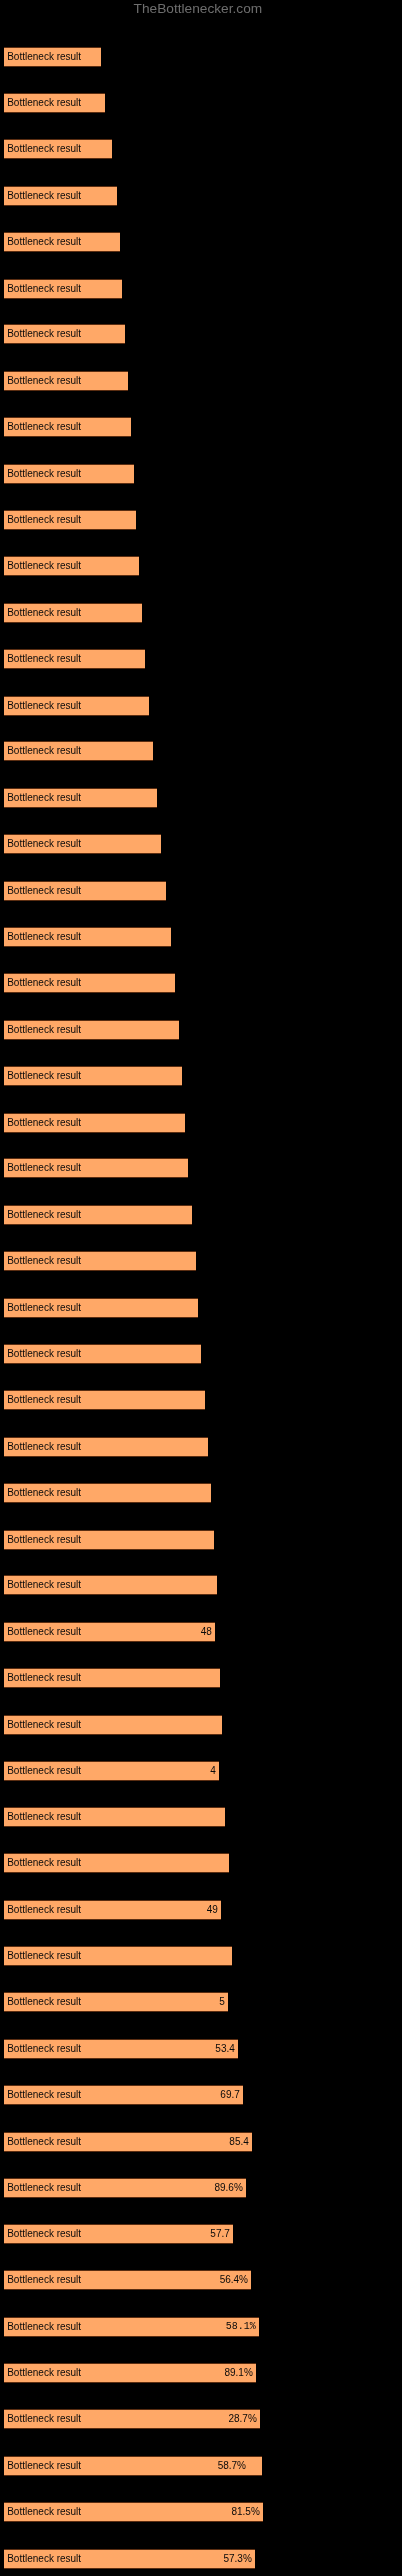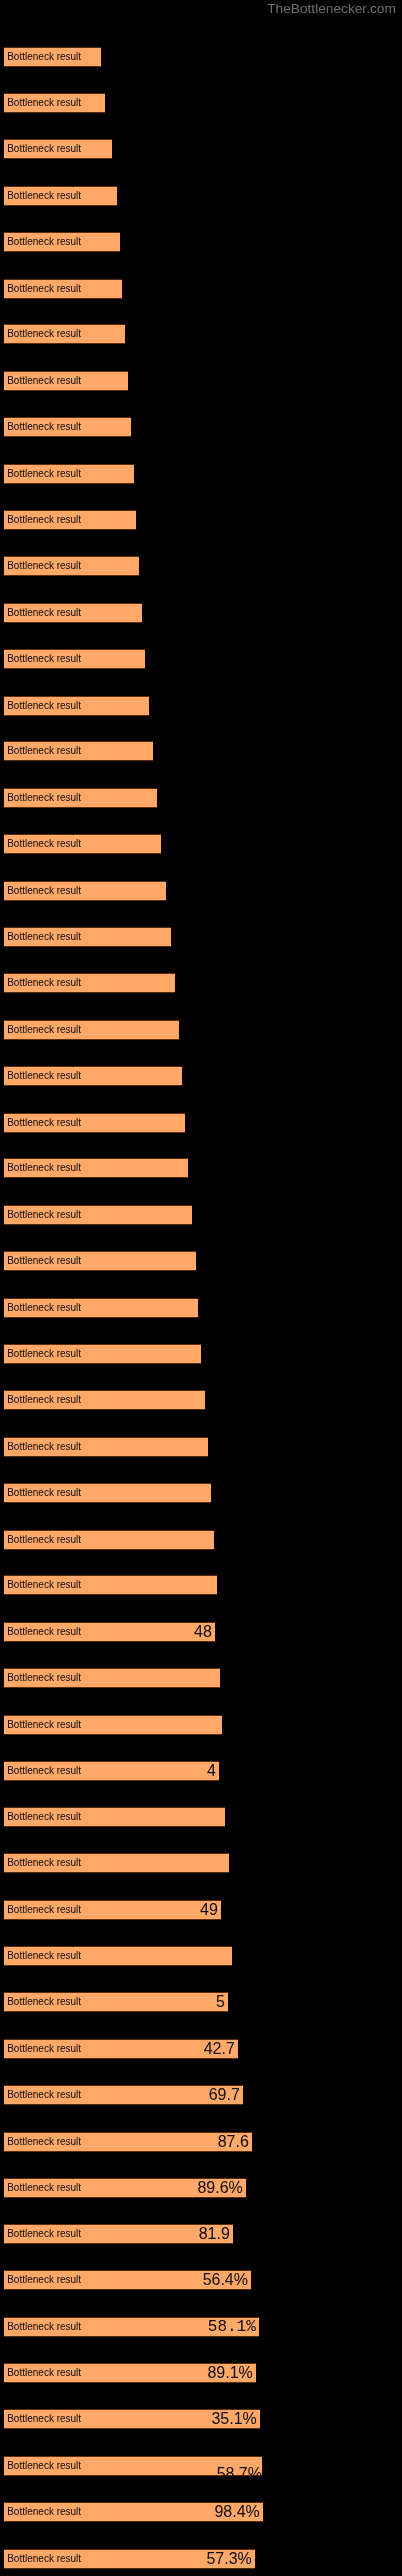--- a/index.html
+++ b/index.html
@@ -13,21 +13,21 @@
     position: relative;
     overflow: hidden;
     font-family: "Liberation Sans", sans-serif;
     -webkit-font-smoothing: antialiased;
   }
   #watermark {
     position: absolute;
     top: 0px;
     left: 0px;
     width: 399px;
-    text-align: right;
+    text-align: center;
     padding-right: 3.2px;
     box-sizing: border-box;
     color: #6e6e6e;
     font-size: 13.7px;
     font-family: "Liberation Sans", sans-serif;
     letter-spacing: 0px;
     line-height: 17.7px;
     white-space: nowrap;
   }
   #chart {
@@ -60,21 +60,21 @@
     line-height: 20px;
     font-size: 10px;
     color: #0a0a0a;
     white-space: nowrap;
   }
   .bar-value {
     position: absolute;
     top: 0;
     height: 20px;
     line-height: 20px;
-    font-size: 16px;
+    font-size: 10px;
     color: #0a0a0a;
     white-space: nowrap;
     text-align: right;
   }
 </style>
 </head>
 <body>
 
 <div id="watermark">TheBottlenecker.com</div>
 
@@ -251,71 +251,71 @@
       <div class="bar-label">Bottleneck result</div>
     </div>
     <div class="bar-row" style="top: 1992px; width: 224px;">
       <div class="bar" style="width: 224px; background: rgb(255, 168, 103);"></div>
       <div class="bar-label">Bottleneck result</div>
       <div class="bar-value" style="right: 3.2px;">5</div>
     </div>
     <div class="bar-row" style="top: 2039px; width: 234px;">
       <div class="bar" style="width: 234px; background: rgb(255, 168, 103);"></div>
       <div class="bar-label">Bottleneck result</div>
-      <div class="bar-value" style="right: 3.2px;">42.7</div>
+      <div class="bar-value" style="right: 3.2px;">53.4</div>
     </div>
     <div class="bar-row" style="top: 2085px; width: 239px;">
       <div class="bar" style="width: 239px; background: rgb(255, 168, 103);"></div>
       <div class="bar-label">Bottleneck result</div>
       <div class="bar-value" style="right: 3.2px;">69.7</div>
     </div>
     <div class="bar-row" style="top: 2132px; width: 248px;">
       <div class="bar" style="width: 248px; background: rgb(255, 168, 103);"></div>
       <div class="bar-label">Bottleneck result</div>
-      <div class="bar-value" style="right: 3.2px;">87.6</div>
+      <div class="bar-value" style="right: 3.2px;">85.4</div>
     </div>
     <div class="bar-row" style="top: 2178px; width: 242px;">
       <div class="bar" style="width: 242px; background: rgb(255, 168, 103);"></div>
       <div class="bar-label">Bottleneck result</div>
       <div class="bar-value" style="right: 3.2px;">89.6%</div>
     </div>
     <div class="bar-row" style="top: 2224px; width: 229px;">
       <div class="bar" style="width: 229px; background: rgb(255, 168, 103);"></div>
       <div class="bar-label">Bottleneck result</div>
-      <div class="bar-value" style="right: 3.2px;">81.9</div>
+      <div class="bar-value" style="right: 3.2px;">57.7</div>
     </div>
     <div class="bar-row" style="top: 2270px; width: 247px;">
       <div class="bar" style="width: 247px; background: rgb(255, 168, 103);"></div>
       <div class="bar-label">Bottleneck result</div>
       <div class="bar-value" style="right: 3px;">56.4%</div>
     </div>
     <div class="bar-row" style="top: 2317px; width: 255px;">
       <div class="bar" style="width: 255px; background: rgb(255, 168, 103);"></div>
       <div class="bar-label">Bottleneck result</div>
       <div class="bar-value" style="right: 3.2px; font-family: Liberation Mono, monospace;">58.1%</div>
     </div>
     <div class="bar-row" style="top: 2363px; width: 252px;">
       <div class="bar" style="width: 252px; background: rgb(255, 168, 103);"></div>
       <div class="bar-label">Bottleneck result</div>
       <div class="bar-value" style="right: 3.2px;">89.1%</div>
     </div>
     <div class="bar-row" style="top: 2409px; width: 256px;">
       <div class="bar" style="width: 256px; background: rgb(255, 168, 103);"></div>
       <div class="bar-label">Bottleneck result</div>
-      <div class="bar-value" style="right: 3.2px;">35.1%</div>
+      <div class="bar-value" style="right: 3.2px;">28.7%</div>
     </div>
     <div class="bar-row" style="top: 2456px; width: 258px;">
       <div class="bar" style="width: 258px; background: rgb(255, 168, 103);"></div>
       <div class="bar-label">Bottleneck result</div>
-      <div class="bar-value" style="right: 0; margin-top: 8px;">58.7%</div>
+      <div class="bar-value" style="right: 16px;">58.7%</div>
     </div>
     <div class="bar-row" style="top: 2502px; width: 259px;">
       <div class="bar" style="width: 259px; background: rgb(255, 168, 103);"></div>
       <div class="bar-label">Bottleneck result</div>
-      <div class="bar-value" style="right: 3.2px;">98.4%</div>
+      <div class="bar-value" style="right: 3.2px;">81.5%</div>
     </div>
     <div class="bar-row" style="top: 2549px; width: 251px;">
       <div class="bar" style="width: 251px; background: rgb(255, 168, 103);"></div>
       <div class="bar-label">Bottleneck result</div>
       <div class="bar-value" style="right: 3.2px;">57.3%</div>
     </div>
   </div>
 
 
 </body></html>

